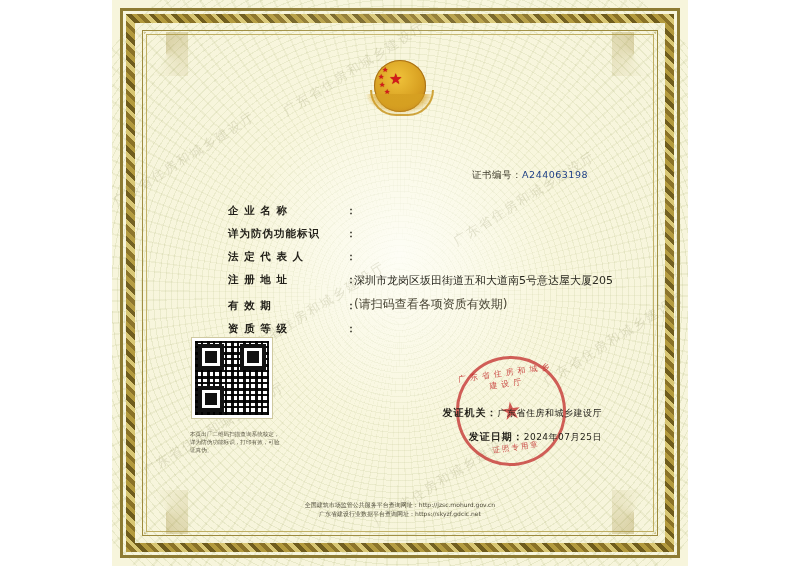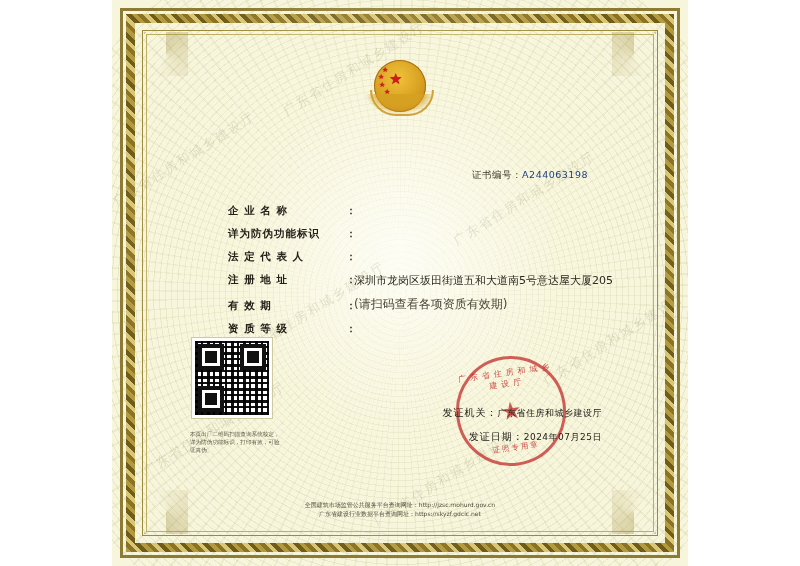--- a/index.html
+++ b/index.html
@@ -191,21 +191,21 @@
     font-size:5.6px;line-height:8px;color:#5b5845;
   }
 
   
   .issuer{
     position:absolute;right:48px;bottom:74px;
     text-align:right;
     font-size:10px;color:#23211a;
   }
   .issuer .line{margin-bottom:10px;white-space:nowrap;}
-  .issuer .line .k{font-weight:normal;letter-spacing:1px;margin-top:25px;}
+  .issuer .line .k{font-weight:bold;letter-spacing:1px;margin-top:25px;}
   .issuer .line .v{font-size:9px;letter-spacing:.5px;}
 
   
   .seal{
     position:absolute;right:84px;bottom:62px;
     width:104px;height:104px;
     border:3px solid rgba(192,35,35,.72);
     border-radius:50%;
     color:rgba(192,35,35,.8);
     transform:rotate(-8deg);

